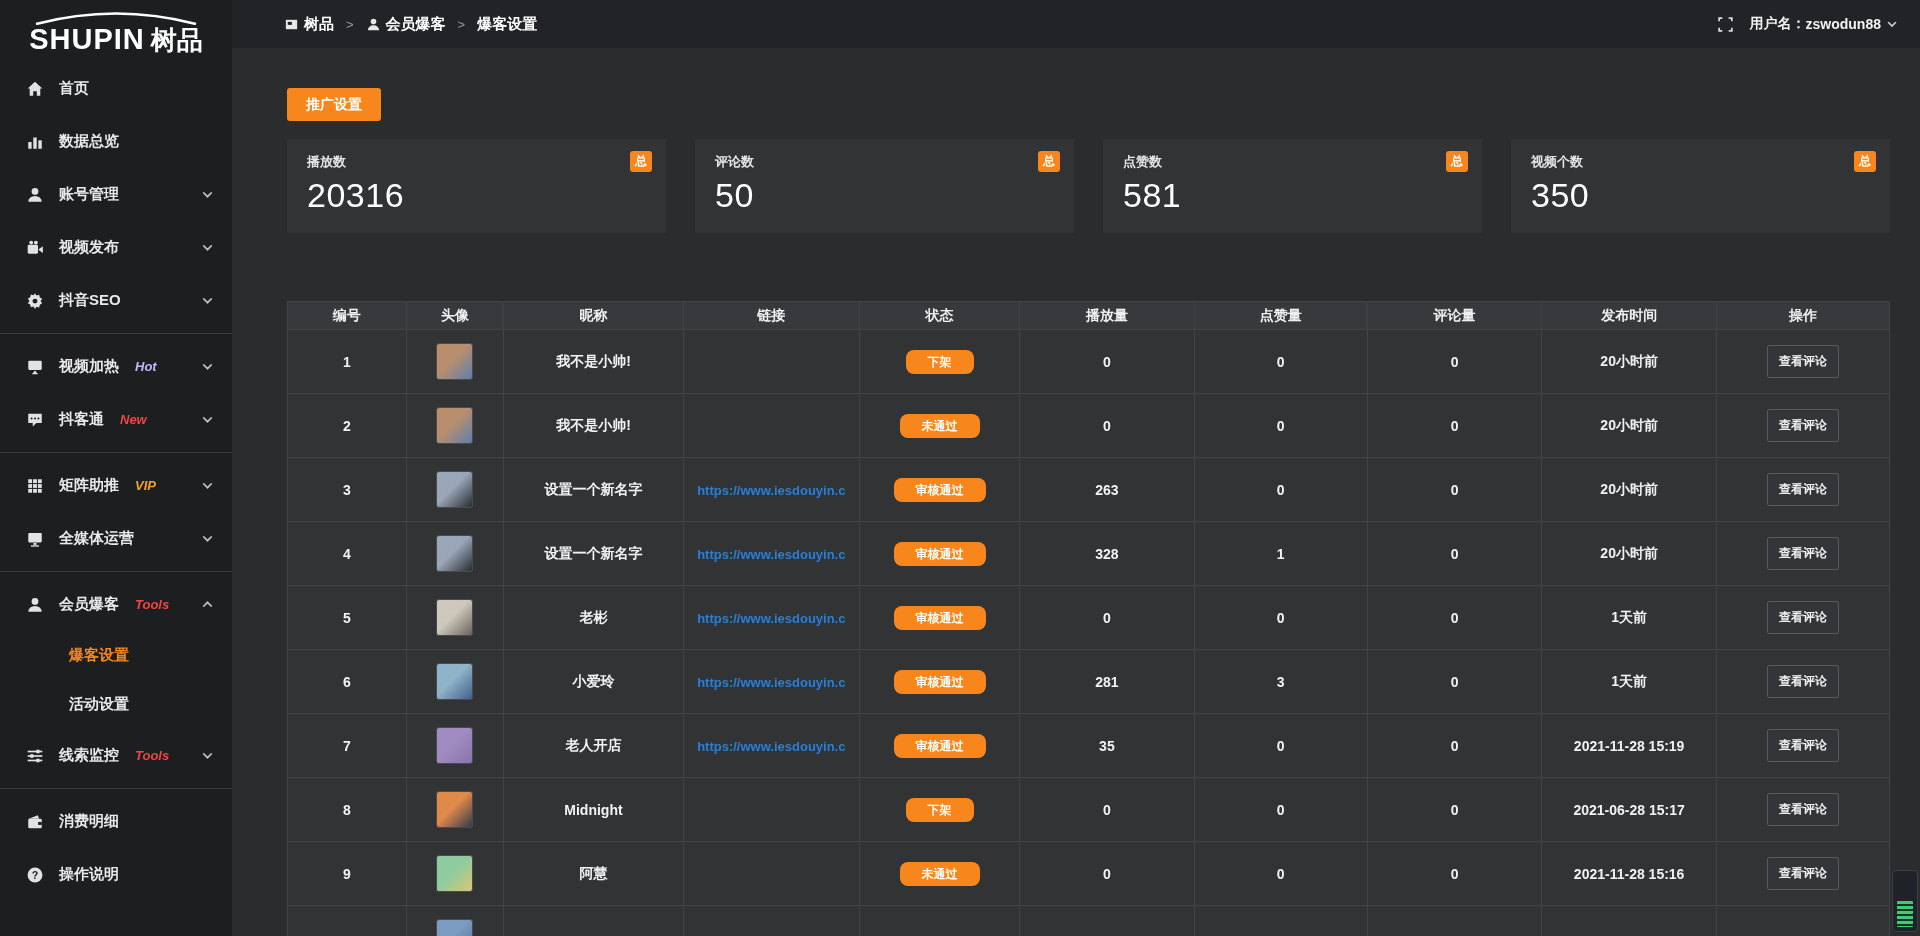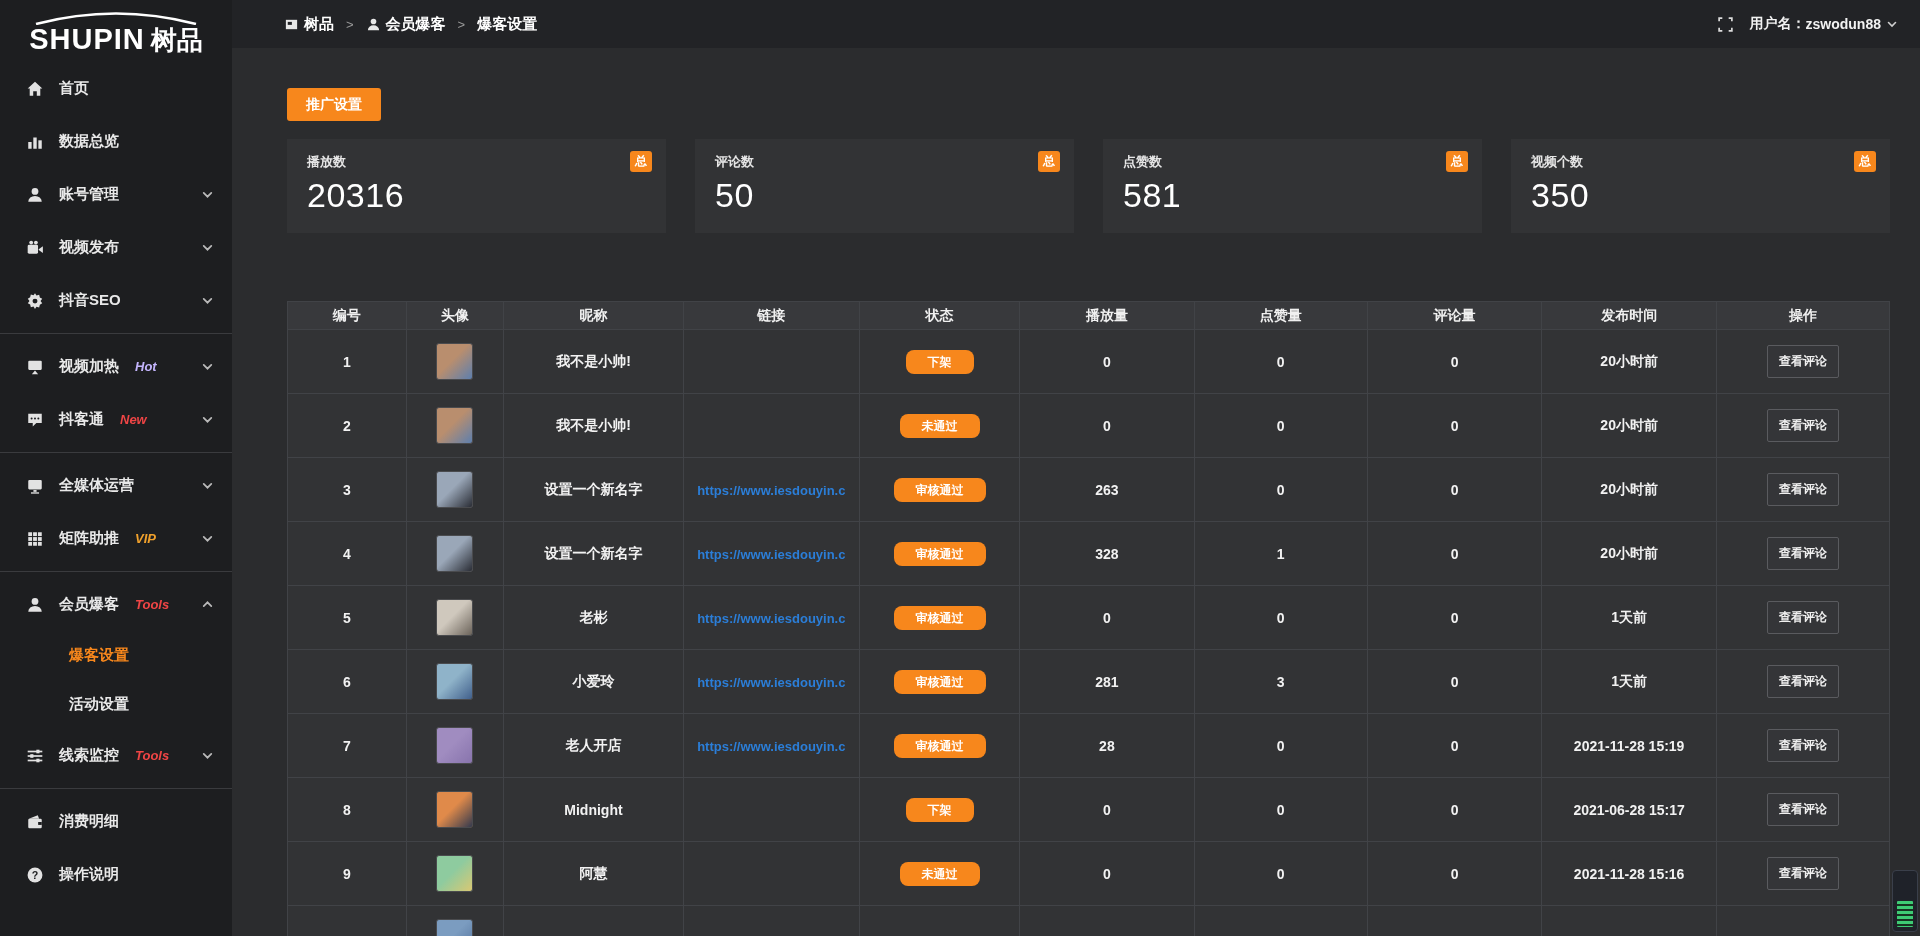--- a/index.html
+++ b/index.html
@@ -183,50 +183,50 @@
         <span class="s-chev">
           <svg viewBox="0 0 12 12" fill="none" stroke="currentColor" stroke-width="1.6" stroke-linecap="round">
             <path d="M2.5 4.5 L6 8 L9.5 4.5"></path>
           </svg>
         </span>
       </div>
       <div class="s-div"></div>
       <div class="s-item">
         <span class="icon">
           <svg viewBox="0 0 16 16">
-            <rect x="2" y="2.6" width="12" height="8.4" rx="1" fill="currentColor"></rect>
-            <rect x="6.6" y="11.6" width="2.8" height="1.6" fill="currentColor"></rect>
-            <rect x="4.4" y="13.6" width="7.2" height="1.2" fill="currentColor"></rect>
-          </svg>
-        </span>
-        <span class="s-label">全媒体运营</span>
-        <span class="s-chev">
-          <svg viewBox="0 0 12 12" fill="none" stroke="currentColor" stroke-width="1.6" stroke-linecap="round">
-            <path d="M2.5 4.5 L6 8 L9.5 4.5"></path>
-          </svg>
-        </span>
-      </div>
-      <div class="s-item">
-        <span class="icon">
-          <svg viewBox="0 0 16 16">
             <g fill="currentColor">
               <rect x="2" y="2" width="3.4" height="3.4"></rect>
               <rect x="6.3" y="2" width="3.4" height="3.4"></rect>
               <rect x="10.6" y="2" width="3.4" height="3.4"></rect>
               <rect x="2" y="6.3" width="3.4" height="3.4"></rect>
               <rect x="6.3" y="6.3" width="3.4" height="3.4"></rect>
               <rect x="10.6" y="6.3" width="3.4" height="3.4"></rect>
               <rect x="2" y="10.6" width="3.4" height="3.4"></rect>
               <rect x="6.3" y="10.6" width="3.4" height="3.4"></rect>
               <rect x="10.6" y="10.6" width="3.4" height="3.4"></rect>
             </g>
           </svg>
         </span>
         <span class="s-label">矩阵助推</span>
         <span class="s-tag" style="color:#f0a12c">VIP</span>
+        <span class="s-chev">
+          <svg viewBox="0 0 12 12" fill="none" stroke="currentColor" stroke-width="1.6" stroke-linecap="round">
+            <path d="M2.5 4.5 L6 8 L9.5 4.5"></path>
+          </svg>
+        </span>
+      </div>
+      <div class="s-item">
+        <span class="icon">
+          <svg viewBox="0 0 16 16">
+            <rect x="2" y="2.6" width="12" height="8.4" rx="1" fill="currentColor"></rect>
+            <rect x="6.6" y="11.6" width="2.8" height="1.6" fill="currentColor"></rect>
+            <rect x="4.4" y="13.6" width="7.2" height="1.2" fill="currentColor"></rect>
+          </svg>
+        </span>
+        <span class="s-label">全媒体运营</span>
         <span class="s-chev">
           <svg viewBox="0 0 12 12" fill="none" stroke="currentColor" stroke-width="1.6" stroke-linecap="round">
             <path d="M2.5 4.5 L6 8 L9.5 4.5"></path>
           </svg>
         </span>
       </div>
       <div class="s-div"></div>
       <div class="s-item">
         <span class="icon">
           <svg viewBox="0 0 16 16">
@@ -474,21 +474,21 @@
             <td><button class="act-btn">查看评论</button></td>
           </tr>
           <tr>
             <td>7</td>
             <td>
               <div class="avatar" style="background:linear-gradient(135deg,#a08cc0 0%,#a08cc0 45%,#8874ad 100%)"></div>
             </td>
             <td>老人开店</td>
             <td><a href="#">https://www.iesdouyin.c</a></td>
             <td><span class="badge">审核通过</span></td>
-            <td>28</td>
+            <td>35</td>
             <td>0</td>
             <td>0</td>
             <td>2021-11-28 15:19</td>
             <td><button class="act-btn">查看评论</button></td>
           </tr>
           <tr>
             <td>8</td>
             <td>
               <div class="avatar" style="background:linear-gradient(135deg,#e08a4a 0%,#e08a4a 45%,#343a4e 100%)"></div>
             </td>

